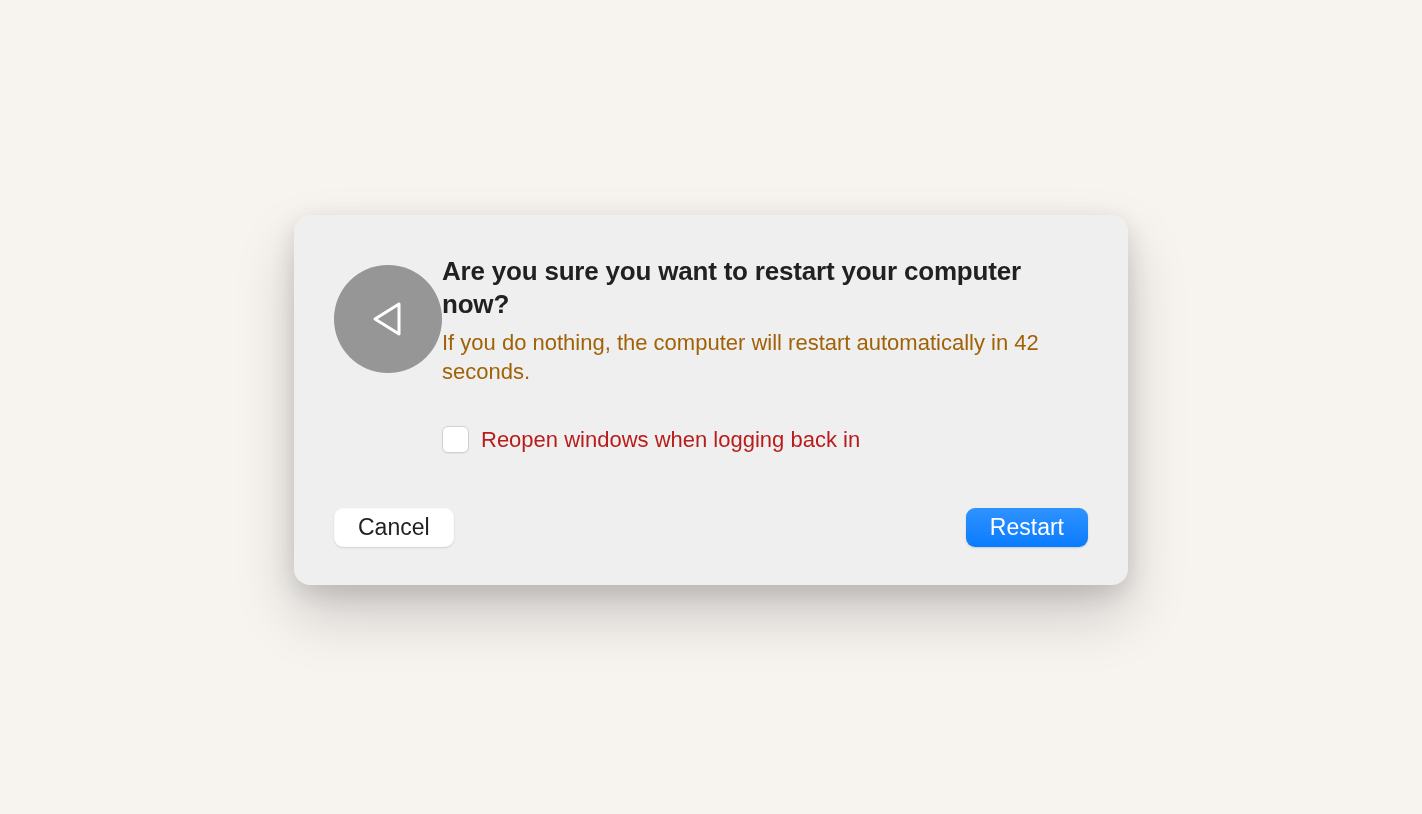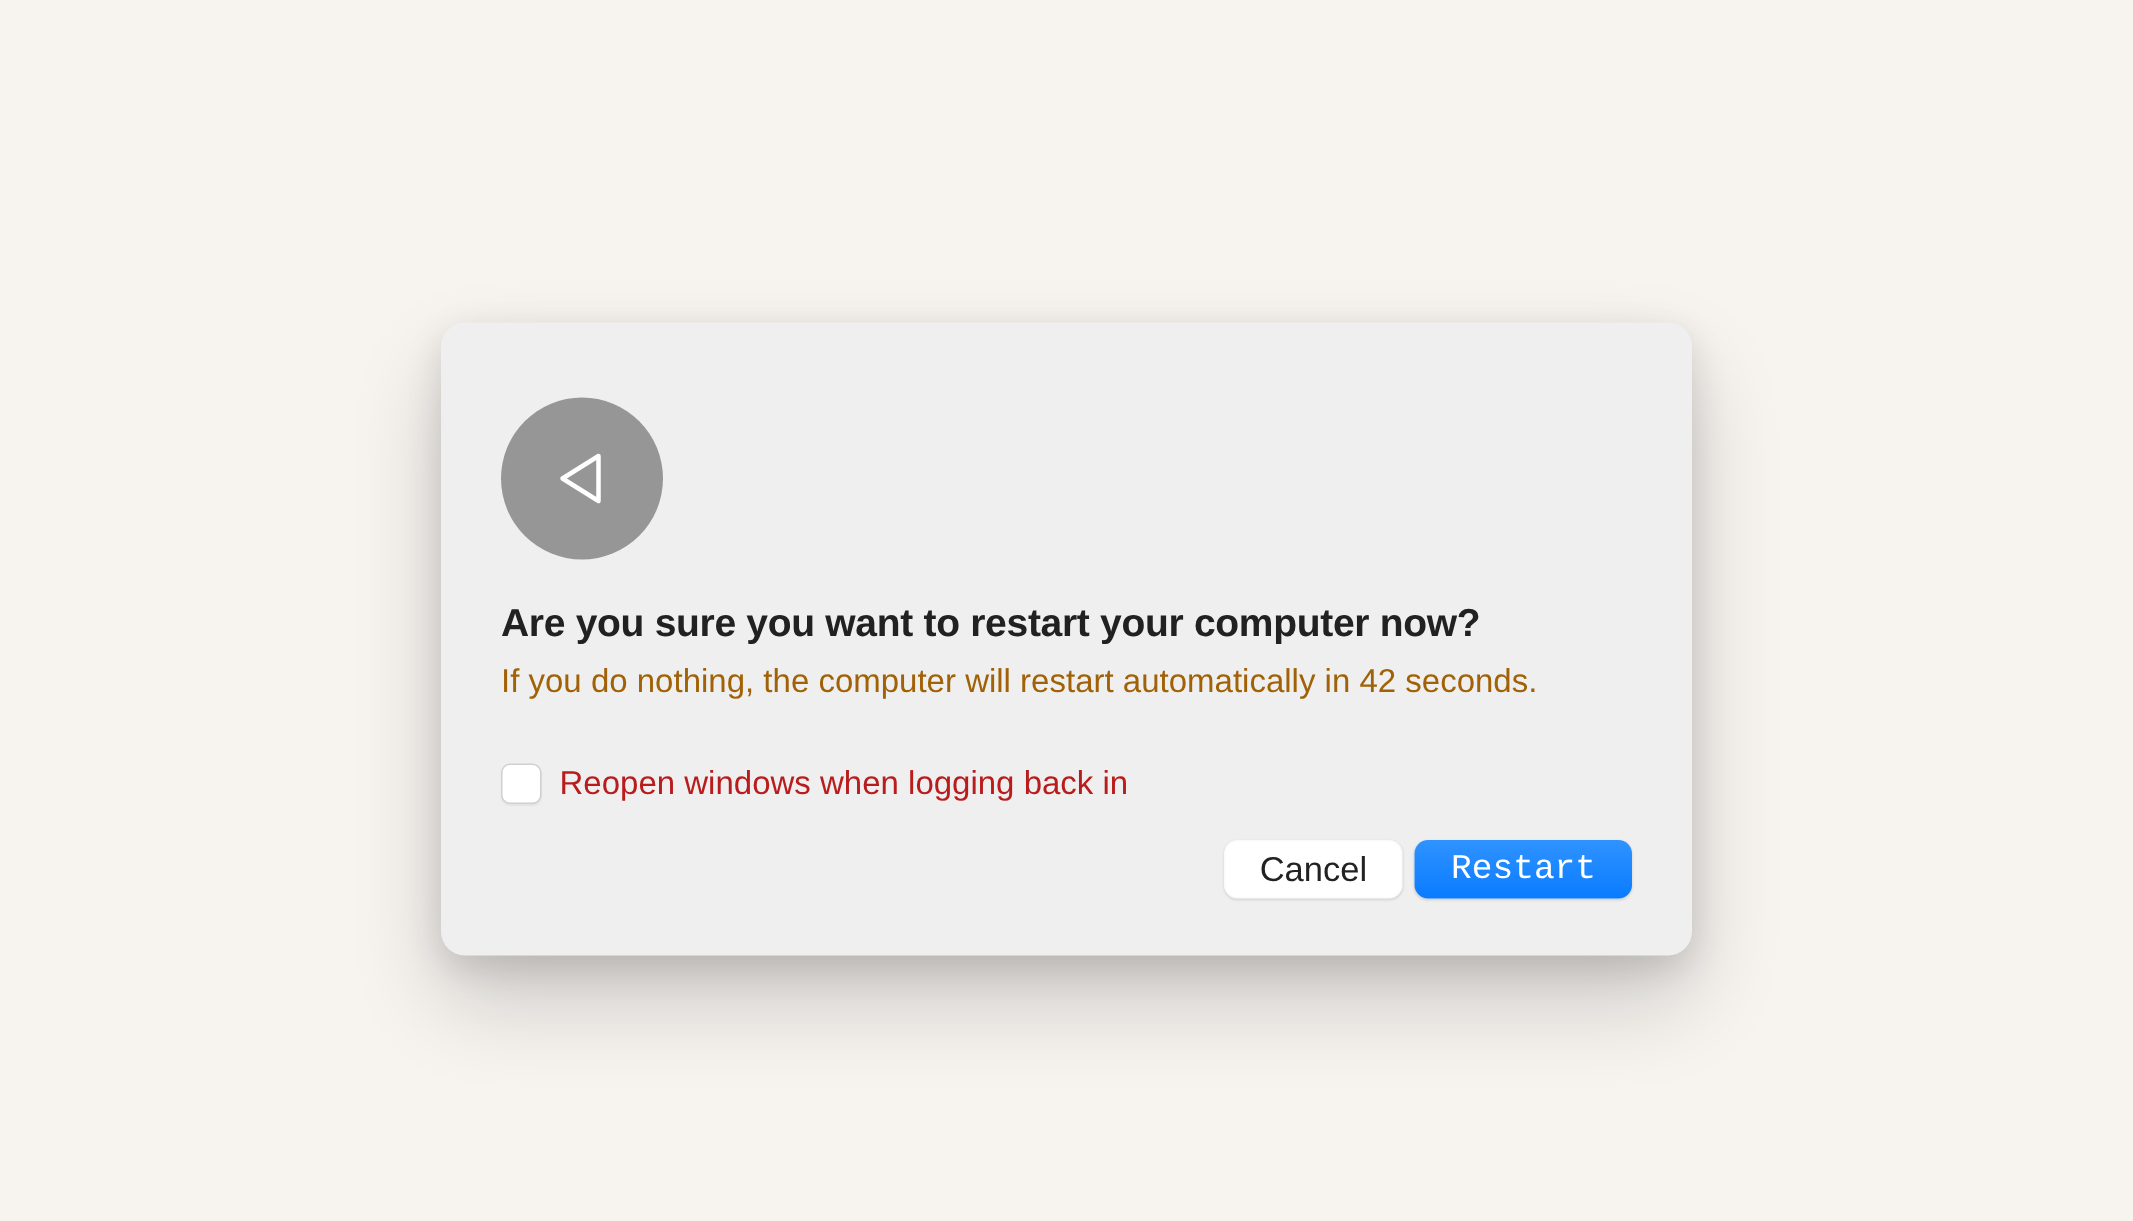--- a/index.html
+++ b/index.html
@@ -24,23 +24,21 @@
       background-color: #efefef;
       border-radius: 16px;
       padding: 40px 40px 38px 40px;
       box-shadow: 0 30px 60px rgba(0, 0, 0, 0.18), 0 8px 24px rgba(0, 0, 0, 0.12);
       display: flex;
       flex-direction: column;
     }
     
     .dialog-content {
       display: flex;
-      gap: 26px;
       align-items: flex-start;
-      flex-direction: column;
     }
     
     .icon-wrapper {
       flex-shrink: 0;
       padding-top: 10px;
     }
     
     .restart-icon-circle {
       width: 108px;
       height: 108px;
@@ -96,23 +94,23 @@
     }
     
     .checkbox-label {
       font-size: 22px;
       color: #b91c1c;
       cursor: pointer;
     }
     
     .button-row {
       display: flex;
-      justify-content: flex-end;
+      justify-content: space-between;
       gap: 8px;
-      margin-top: 24px;
+      margin-top: 55px;
     }
     
     .btn {
       font-size: 23px;
       font-weight: 400;
       padding: 6px 24px;
       border-radius: 9px;
       cursor: pointer;
       border: none;
       font-family: inherit;
@@ -121,21 +119,20 @@
     .btn-cancel {
       background-color: #ffffff;
       color: #222222;
       box-shadow: 0 1px 2px rgba(0,0,0,0.12), inset 0 0 0 1px rgba(0,0,0,0.02);
     }
     
     .btn-primary {
       background: linear-gradient(#2f93ff, #0a7bff);
       color: #ffffff;
       box-shadow: 0 1px 2px rgba(0,0,0,0.15);
-      font-family: Liberation Mono, monospace;
     }
   </style>
 </head>
 <body>
 
 <div class="dialog">
   <div class="dialog-content">
     <div class="icon-wrapper">
       <div class="restart-icon-circle">
         <svg viewBox="0 0 50 50">

